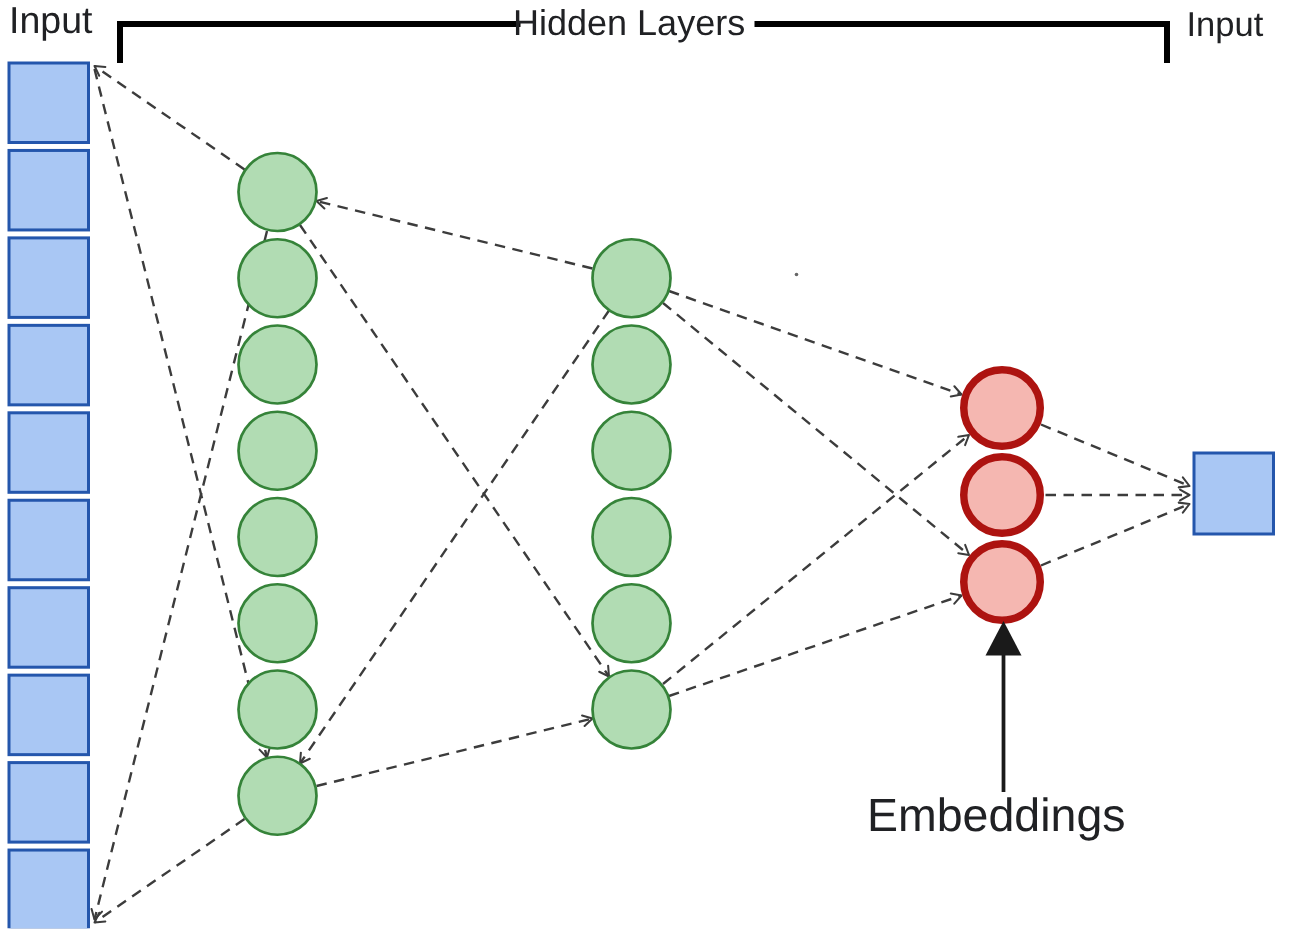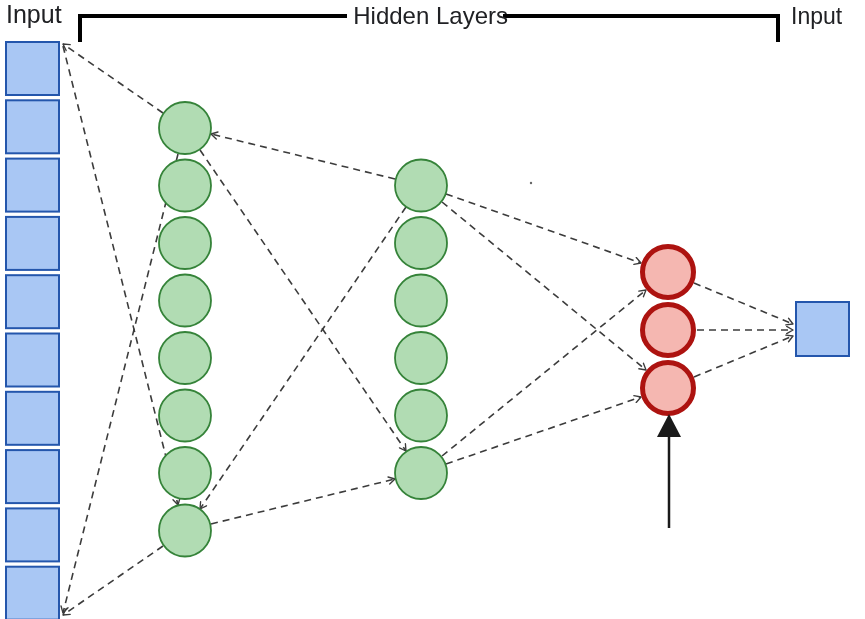--- a/index.html
+++ b/index.html
@@ -12,21 +12,21 @@
   }
   .stage svg{position:absolute;left:0;top:0;}
   .lbl{
     position:absolute;
     color:#202124;
     white-space:nowrap;
     line-height:1.1;
     user-select:none;
   }
   .lbl-input{left:6px;top:1px;font-size:25px;}
-  .lbl-hidden{left:342px;top:3px;width:166px;text-align:right;font-size:24px;}
+  .lbl-hidden{left:342px;top:3px;width:166px;text-align:left;font-size:24px;}
   .lbl-output{left:791px;top:4px;font-size:23px;}
   .lbl-embeddings{left:578px;top:527px;font-size:31px;}
 </style>
 </head>
 <body>
 
 <div class="stage">
 
   <svg id="net-svg" width="865" height="619" viewBox="0 0 865 619">
     <defs>
@@ -83,14 +83,15 @@
       <polygon points="669,414 657,437 681,437" fill="#1a1a1a"></polygon>
       <circle cx="531" cy="183" r="1.2" fill="#666666"></circle>
     </svg>
 
   <div class="lbl lbl-input">Input</div>
 
   <div class="lbl lbl-hidden">Hidden Layers</div>
 
   <div class="lbl lbl-output">Input</div>
 
+  <div class="lbl lbl-embeddings">Embeddings</div>
 
 </div>
 
 </body></html>

